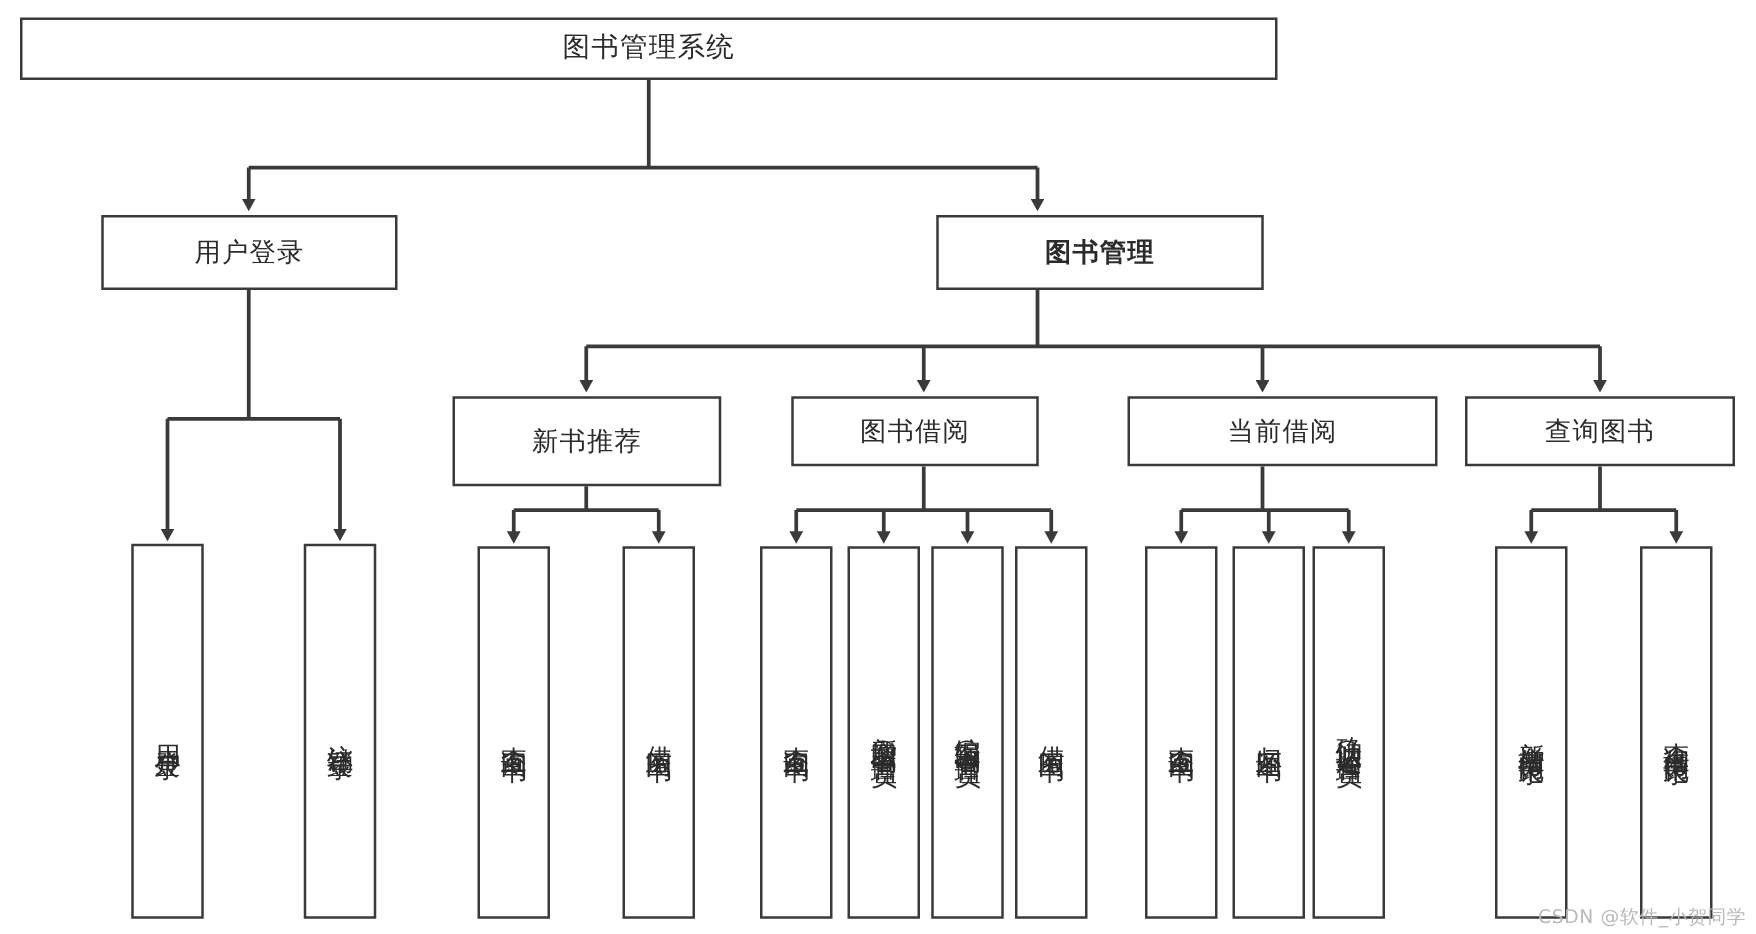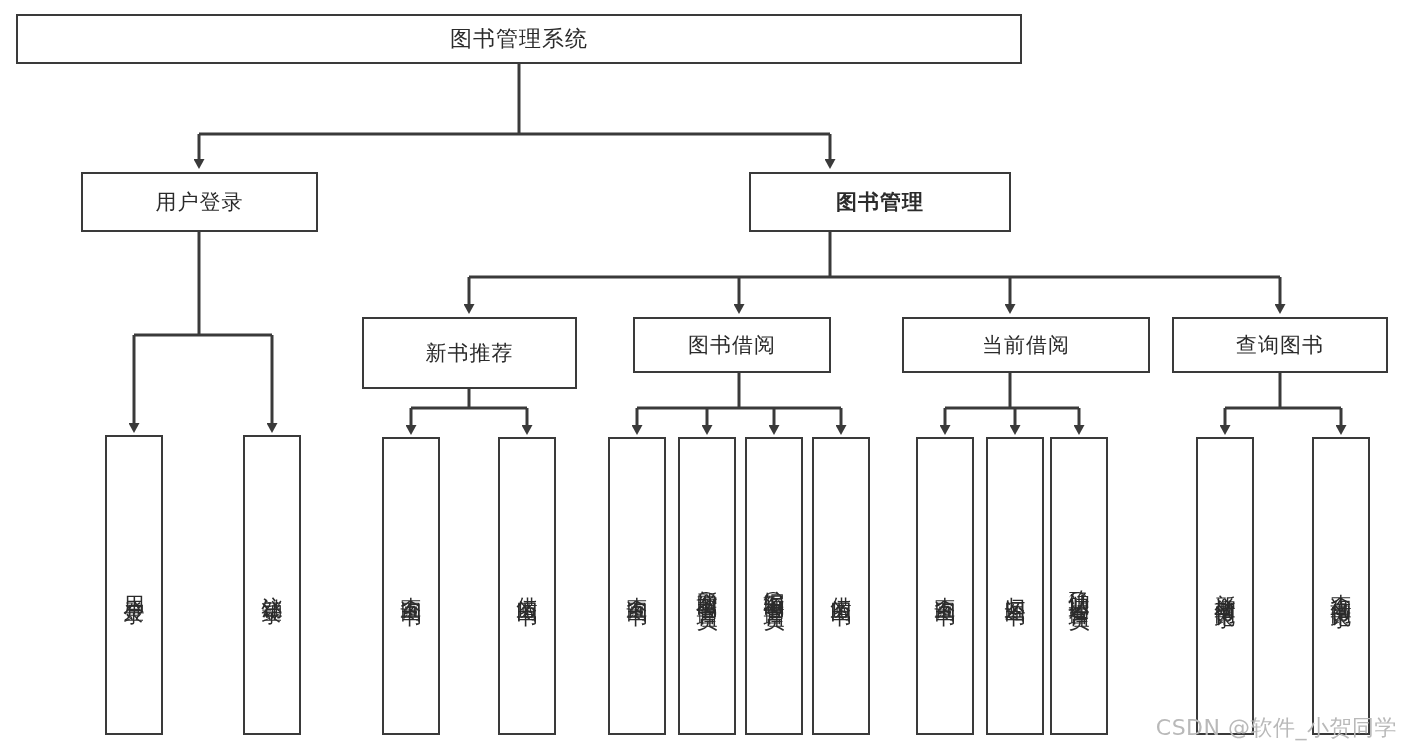--- a/index.html
+++ b/index.html
@@ -17,21 +17,21 @@
   .node.root .txt{font-size:22px;letter-spacing:1px;}
 
   
   .node.v{padding:10px 0;align-items:center;}
   .node.v .txt{
      writing-mode:vertical-rl;text-orientation:upright;
      font-size:21px;letter-spacing:3px;line-height:1.05;
      max-height:100%;
   }
 
-  #watermark{position:absolute;right:8px;bottom:4px;font-size:22px;color:#b9b9b9;
+  #watermark{position:absolute;right:8px;bottom:4px;font-size:15px;color:#b9b9b9;
              letter-spacing:.5px;white-space:nowrap;}
 </style>
 </head>
 <body>
 
 <div id="canvas">
 
   <svg id="wires" viewBox="0 0 1405 747" xmlns="http://www.w3.org/2000/svg">
     <defs>
       <marker id="ah" markerWidth="10" markerHeight="11" refX="1" refY="5.5" orient="auto" markerUnits="userSpaceOnUse">

